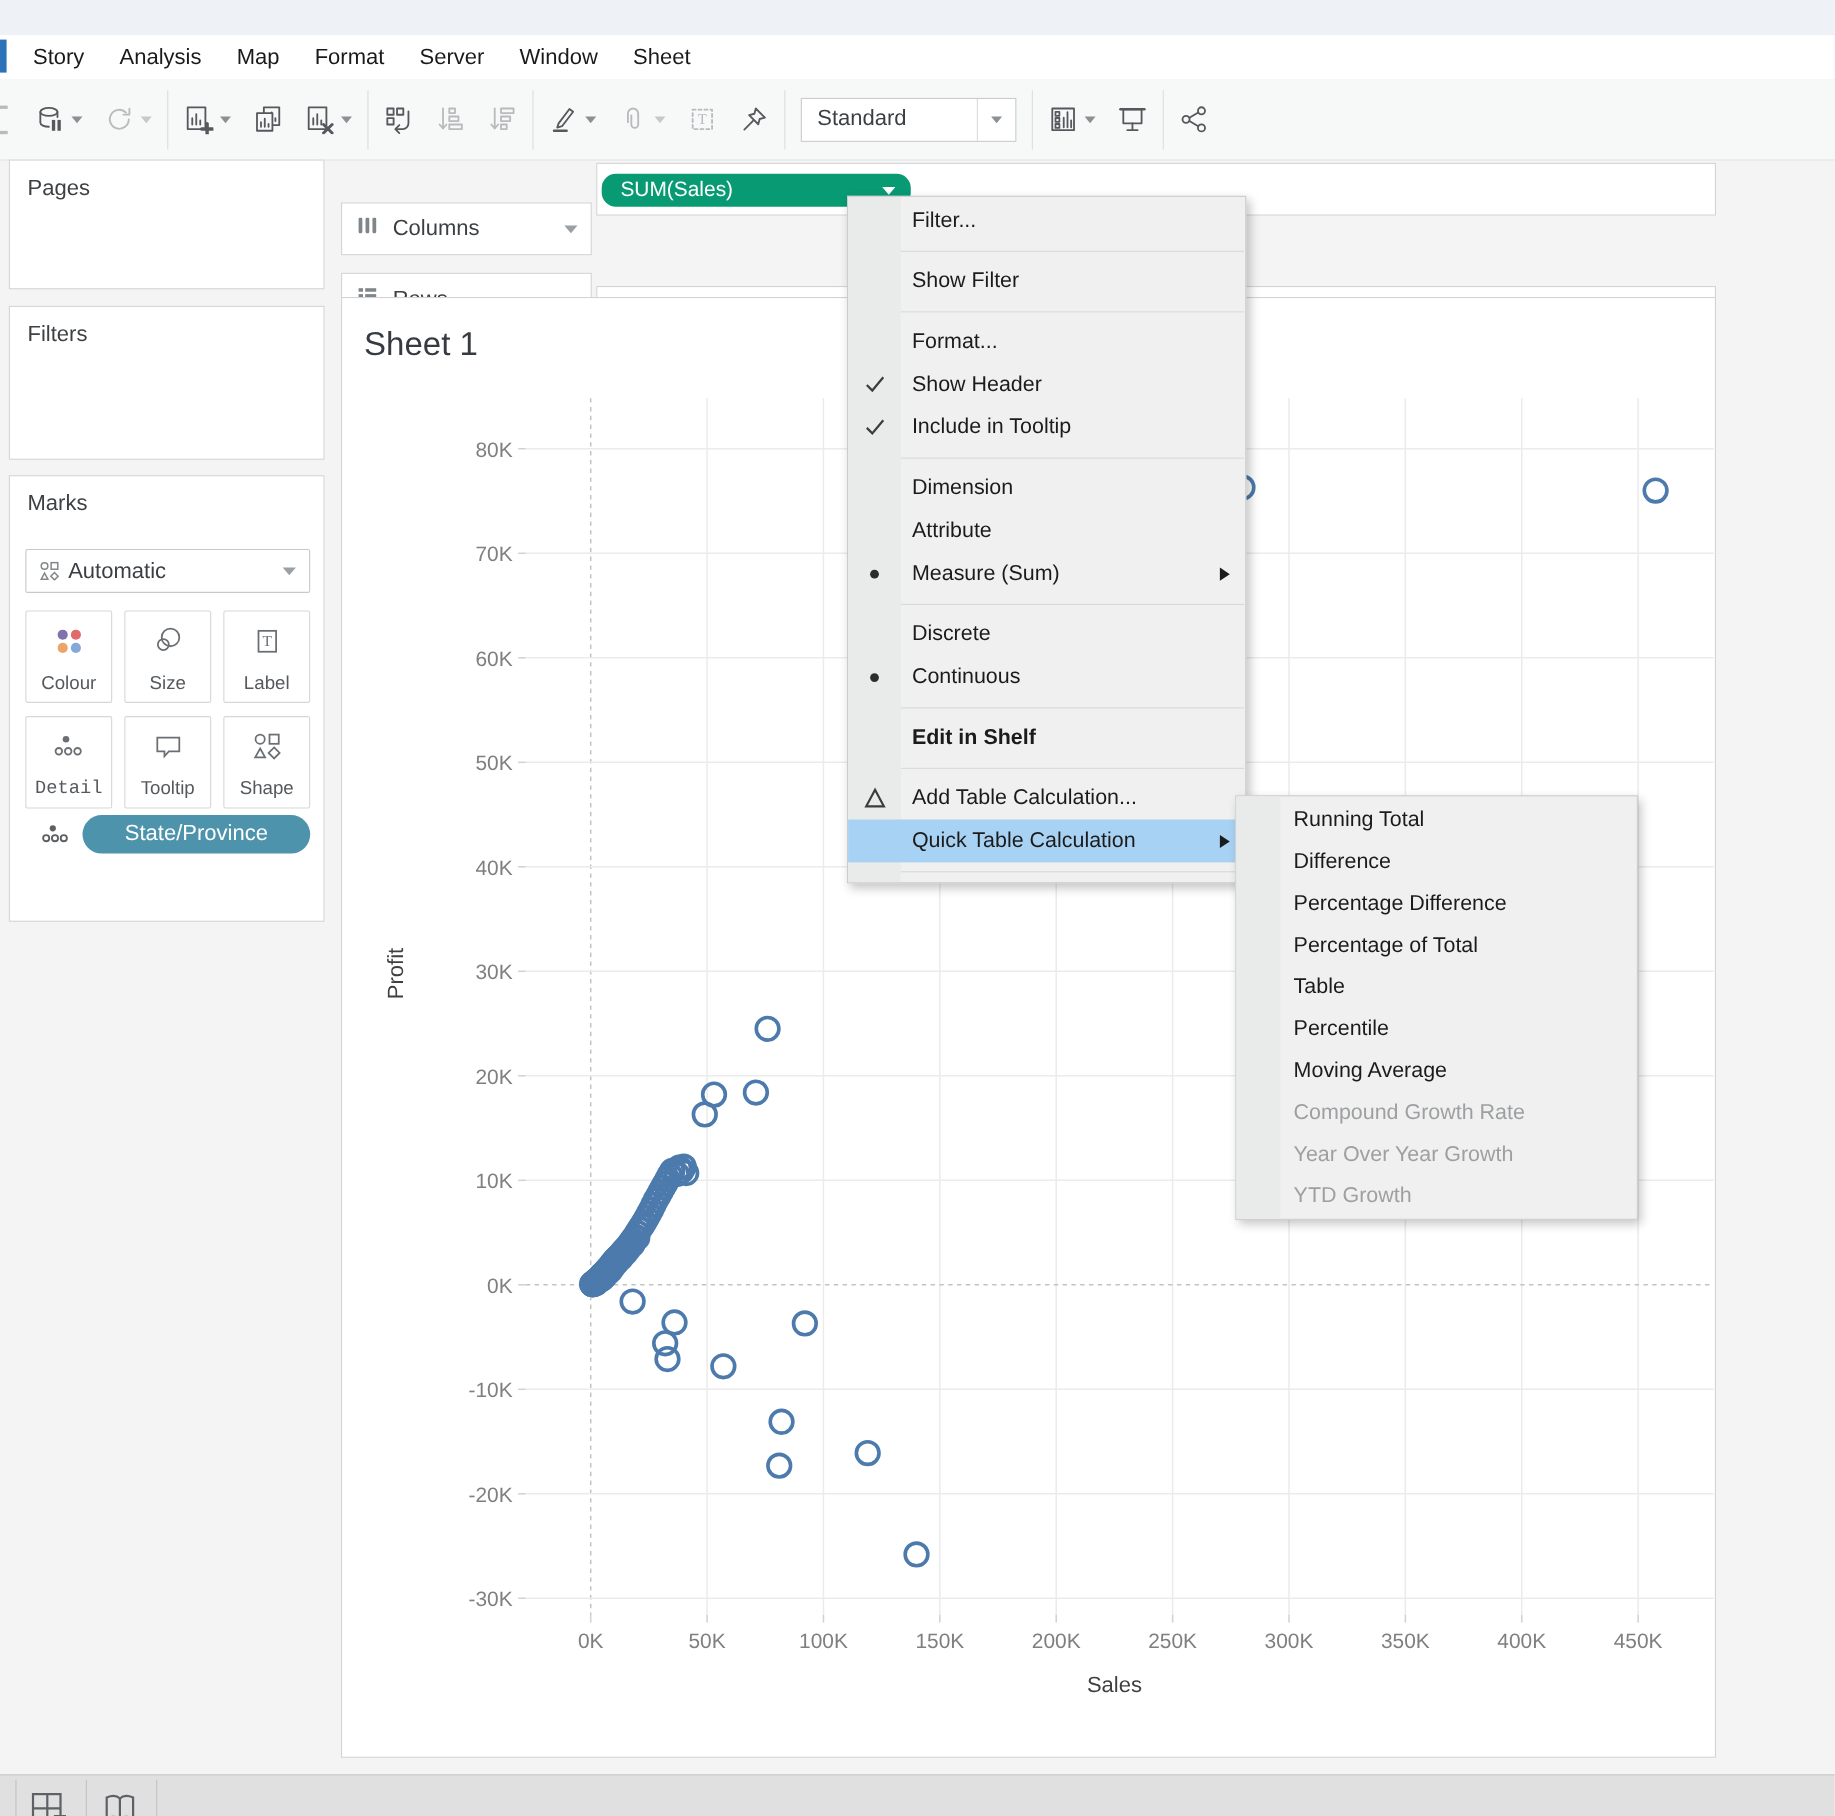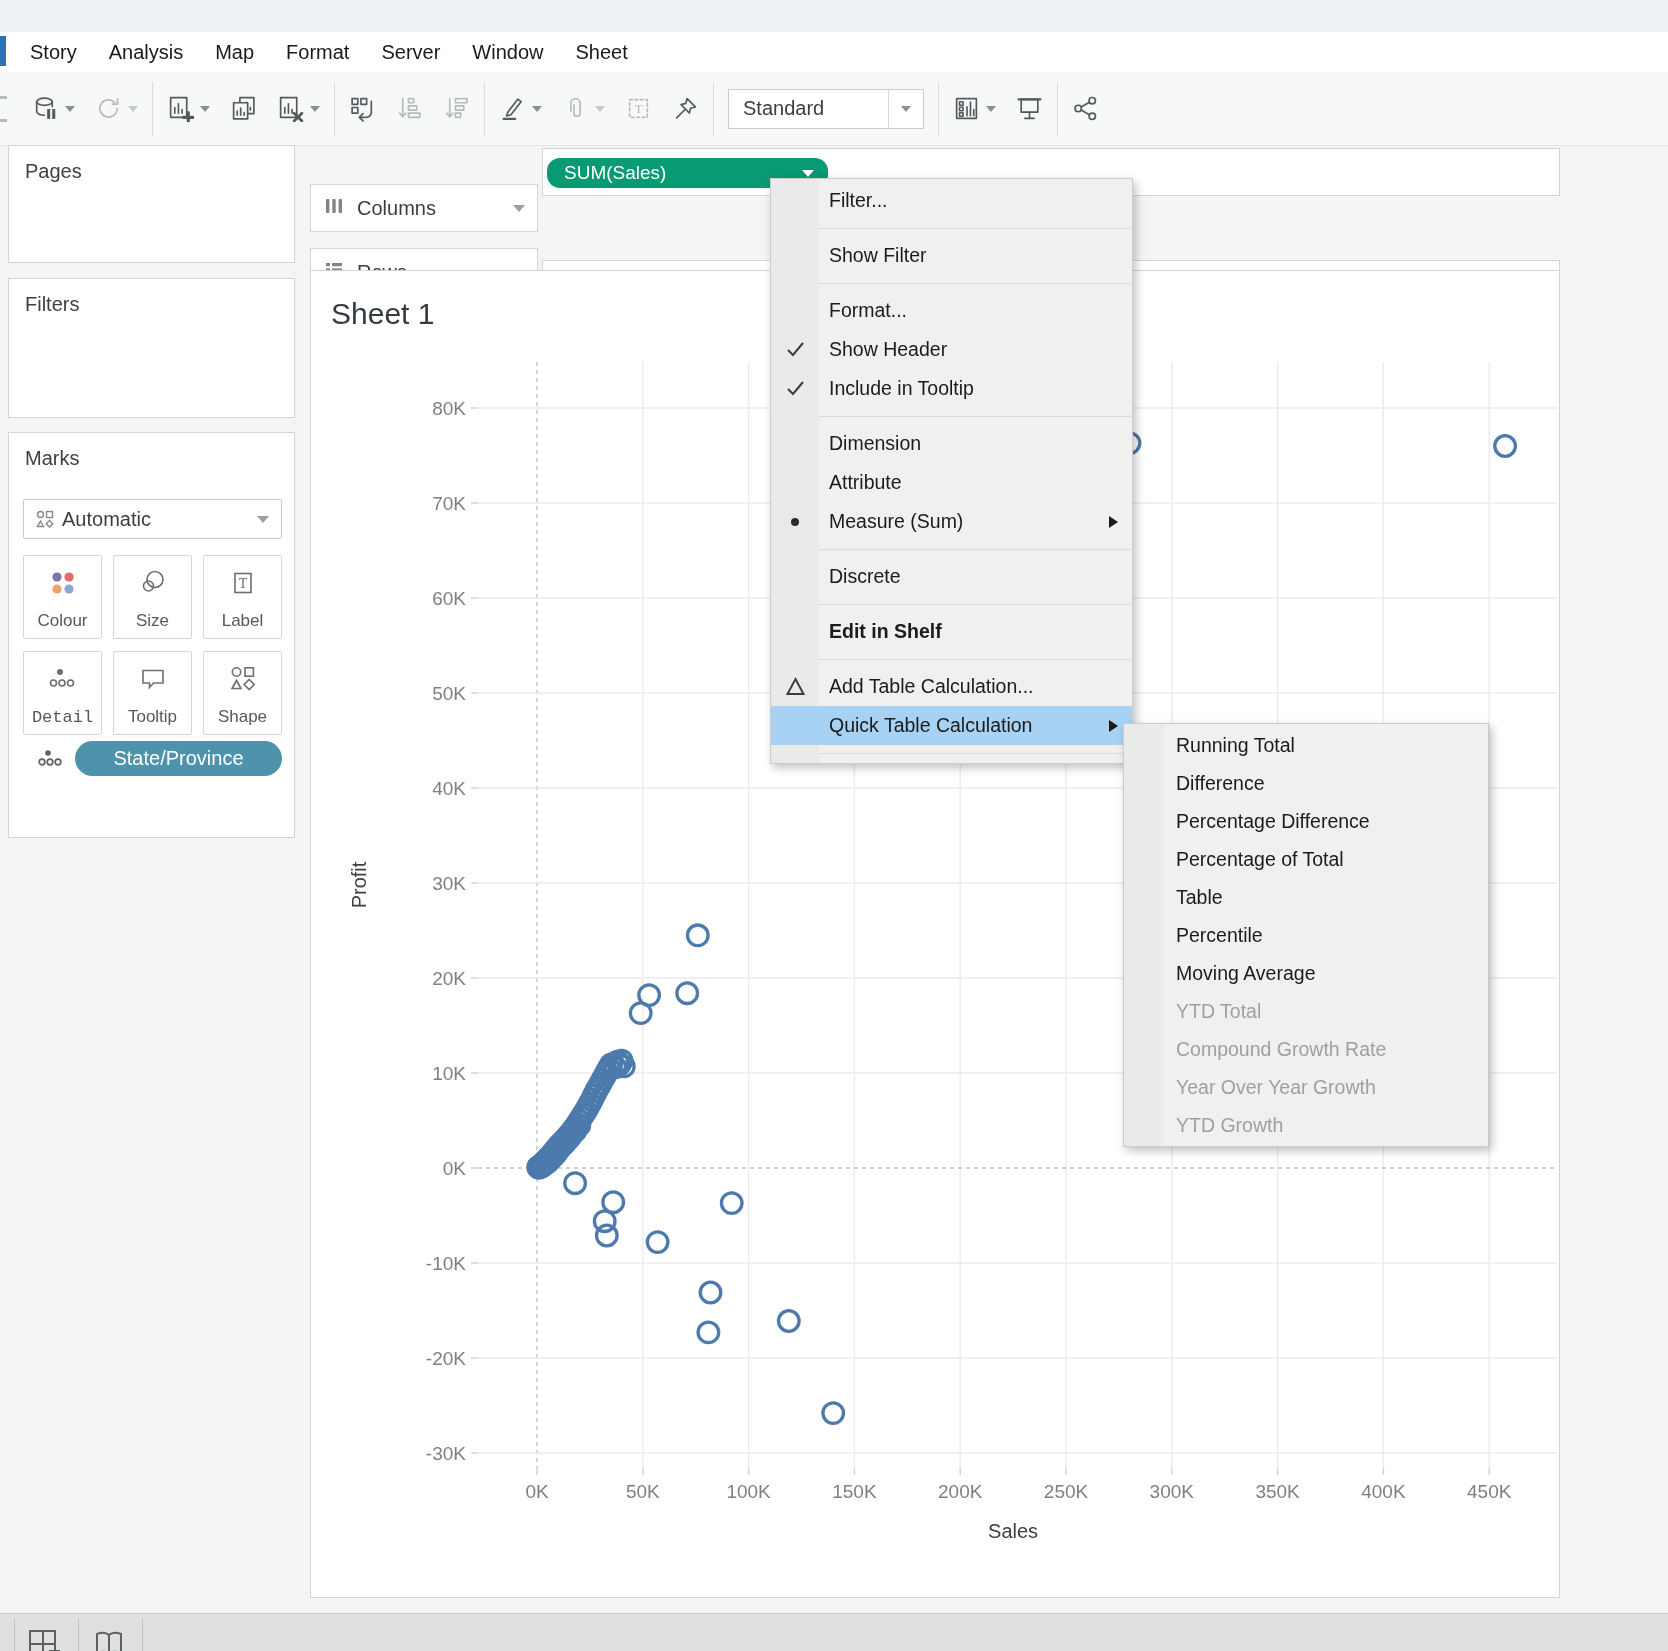--- a/index.html
+++ b/index.html
@@ -613,20 +613,26 @@
       <span class="gicon">
         <span class="bullet"></span>
       </span>
       <span>Measure (Sum)</span>
       <span class="sub-arrow"></span>
     </div>
     <div class="msep"></div>
     <div class="mrow">
       <span>Discrete</span>
     </div>
+    <div class="mrow">
+      <span class="gicon">
+        <span class="bullet"></span>
+      </span>
+      <span>Continuous</span>
+    </div>
     <div class="msep"></div>
     <div class="mrow bold">
       <span>Edit in Shelf</span>
     </div>
     <div class="msep"></div>
     <div class="mrow">
       <span class="gicon">
         <svg viewBox="0 0 21 21" stroke-width="1.7">
           <path d="M10.5 3L18.5 18h-16z"></path>
         </svg>
@@ -654,23 +660,20 @@
       <span>Percentage of Total</span>
     </div>
     <div class="mrow">
       <span>Table</span>
     </div>
     <div class="mrow">
       <span>Percentile</span>
     </div>
     <div class="mrow">
       <span>Moving Average</span>
-    </div>
-    <div class="mrow dis">
-      <span>YTD Total</span>
     </div>
     <div class="mrow dis">
       <span>Compound Growth Rate</span>
     </div>
     <div class="mrow dis">
       <span>Year Over Year Growth</span>
     </div>
     <div class="mrow dis">
       <span>YTD Growth</span>
     </div>

